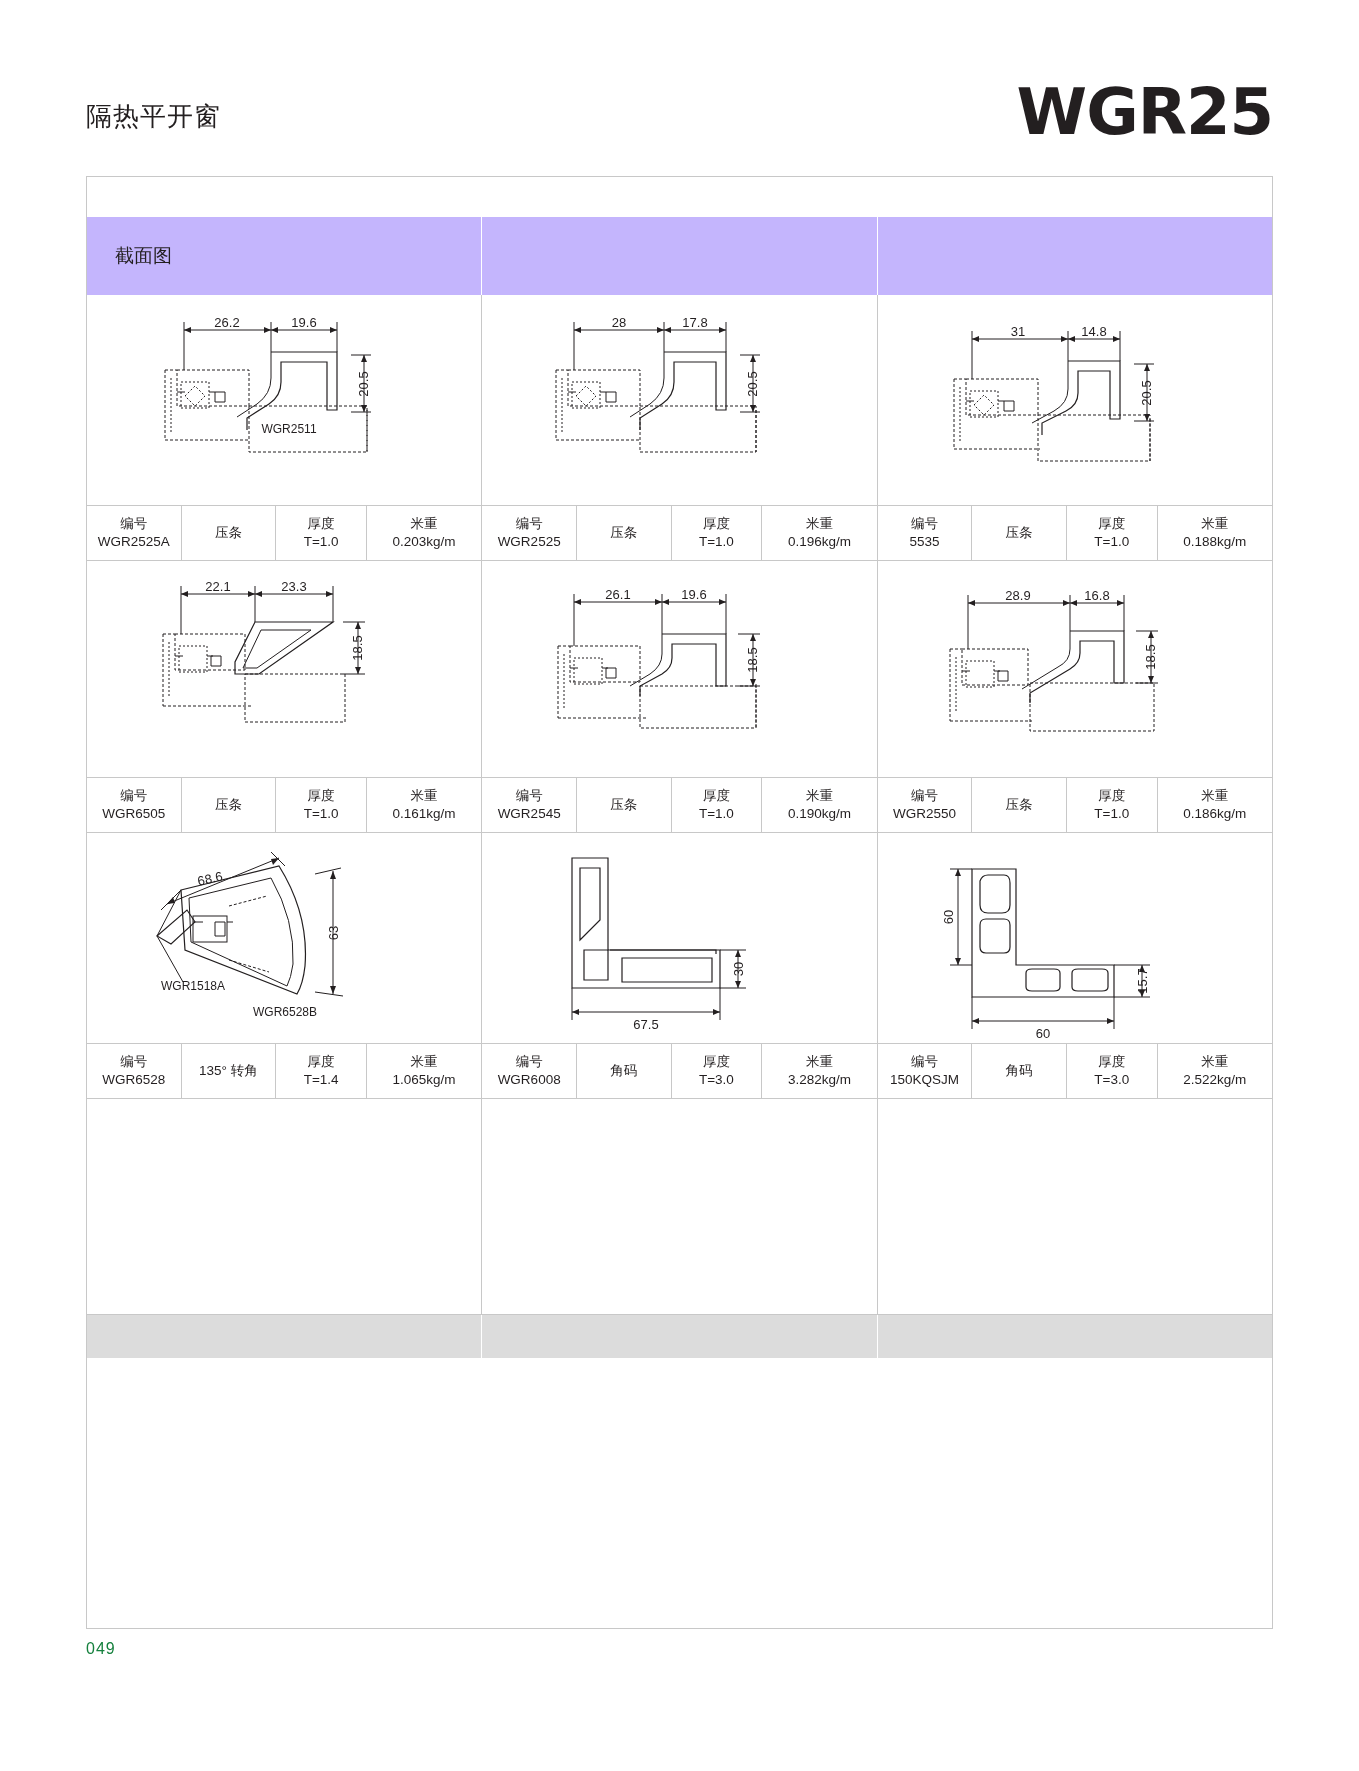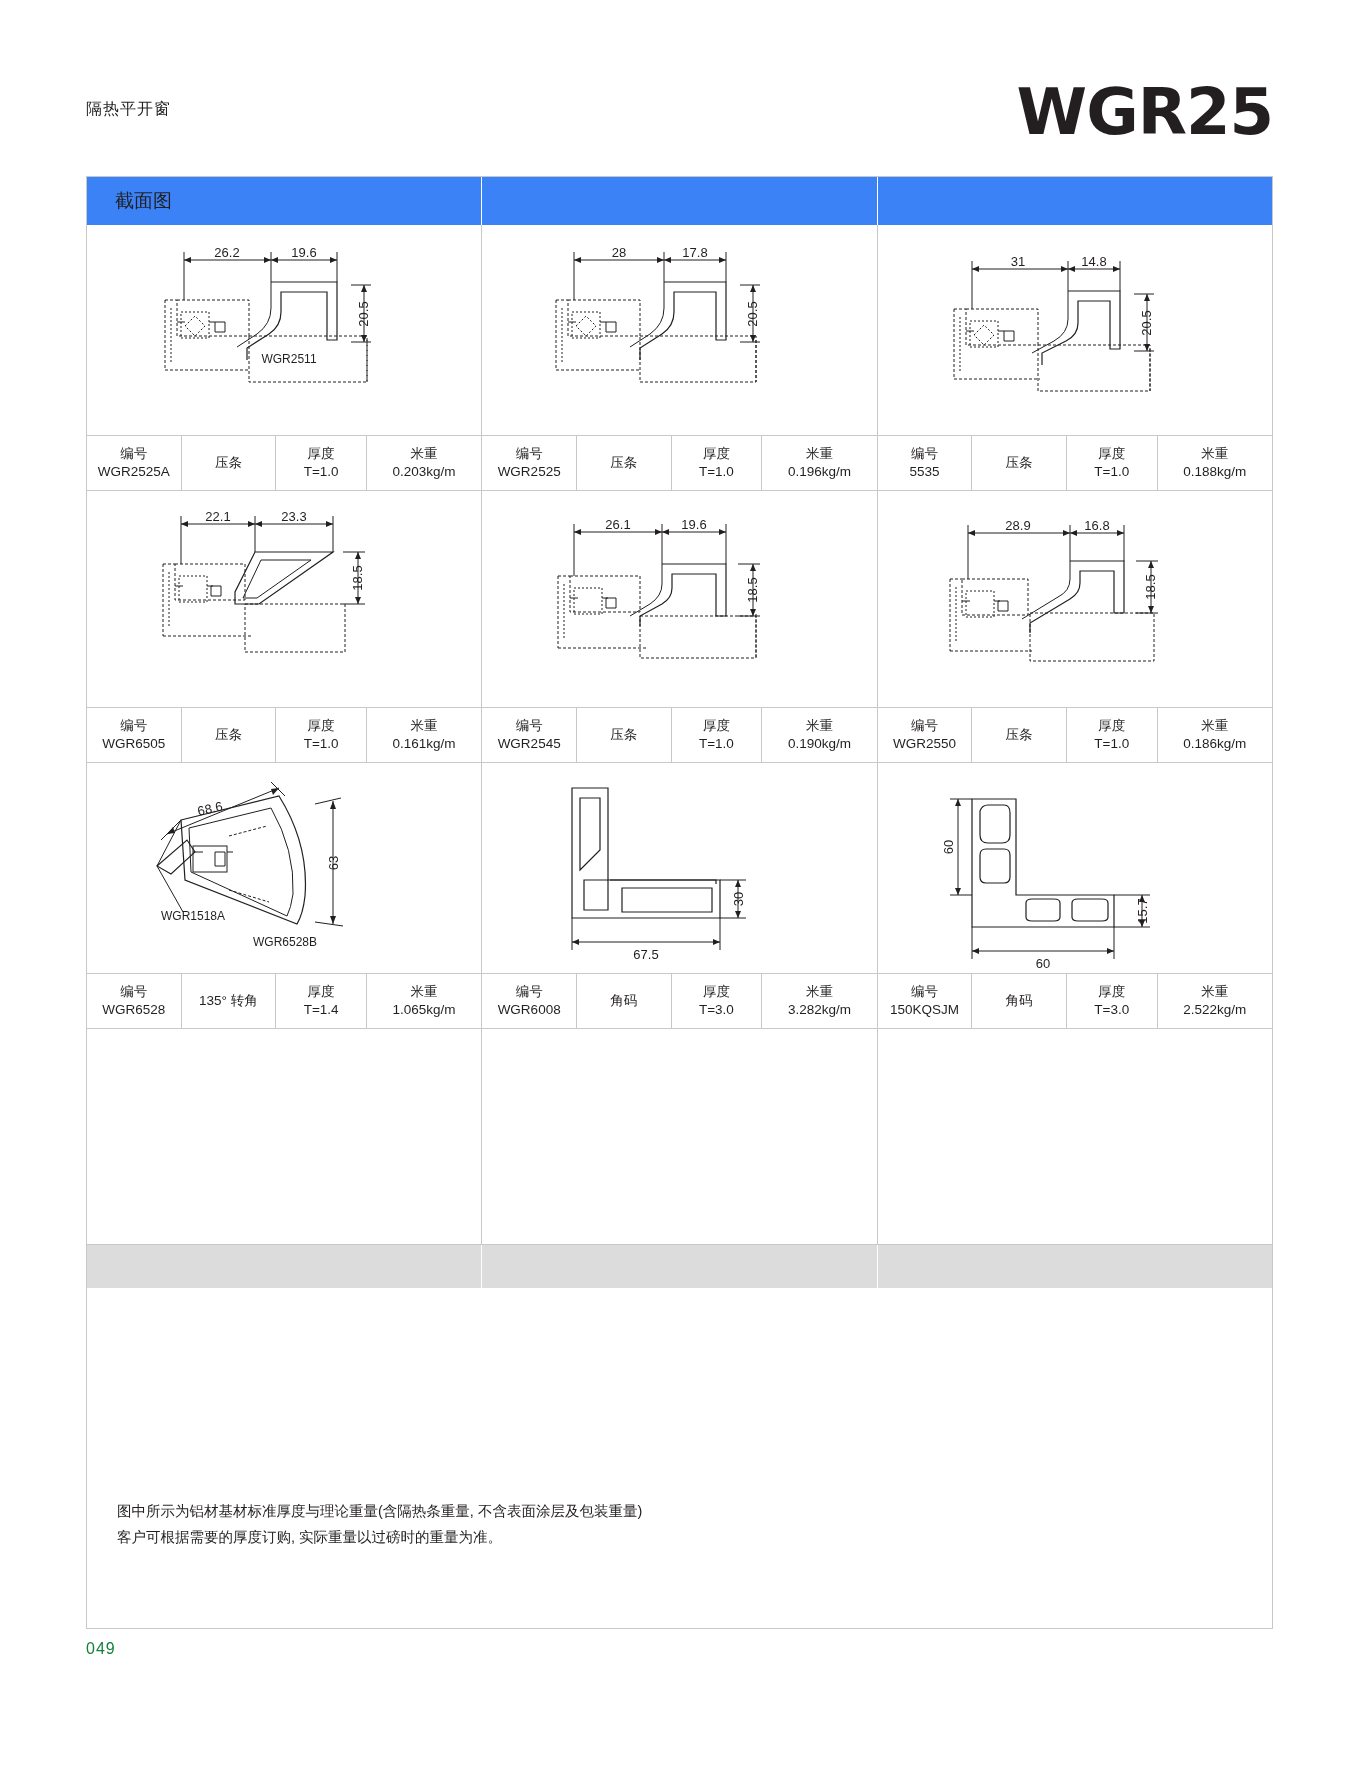--- a/index.html
+++ b/index.html
@@ -25,21 +25,21 @@
     position: absolute;
     left: 86px;
     top: 85px;
     right: 86px;
     height: 60px;
   }
   .header-title {
     position: absolute;
     left: 0;
     top: 14px;
-    font-size: 16px;
+    font-size: 26px;
     letter-spacing: 1px;
     color: #231f20;
     font-family: "DejaVu Sans", sans-serif;
   }
   .header-code {
     position: absolute;
     right: 0;
     top: -10px;
     font-size: 64px;
     font-weight: bold;
@@ -53,23 +53,24 @@
     left: 86px;
     top: 176px;
     width: 1187px;
     height: 1453px;
     border: 1px solid #c8c8c8;
     box-sizing: border-box;
   }
   .band {
     display: flex;
     width: 100%;
-    height: 48px;
-    background: #3b82f6;
-    box-sizing: border-box;
+    height: 78px;
+    background: #c4b5fd;
+    box-sizing: border-box;
+    margin-top: 40px;
   }
   .band .band-cell {
     flex: 1 1 0;
     border-right: 1px solid #ffffff;
     box-sizing: border-box;
     display: flex;
     align-items: center;
     padding-left: 28px;
     font-size: 19px;
     color: #231f20;
@@ -670,22 +671,18 @@
       <div class="blank-cell"></div>
       <div class="blank-cell"></div>
     </div>
 
     <div class="band-bottom">
       <div class="band-cell"></div>
       <div class="band-cell"></div>
       <div class="band-cell"></div>
     </div>
 
-    <div class="notes">
-      <div>图中所示为铝材基材标准厚度与理论重量(含隔热条重量, 不含表面涂层及包装重量)</div>
-      <div>客户可根据需要的厚度订购, 实际重量以过磅时的重量为准。</div>
-    </div>
 
   </div>
 
   <div class="page-number">049</div>
 
 </div>
 
 </body></html>

